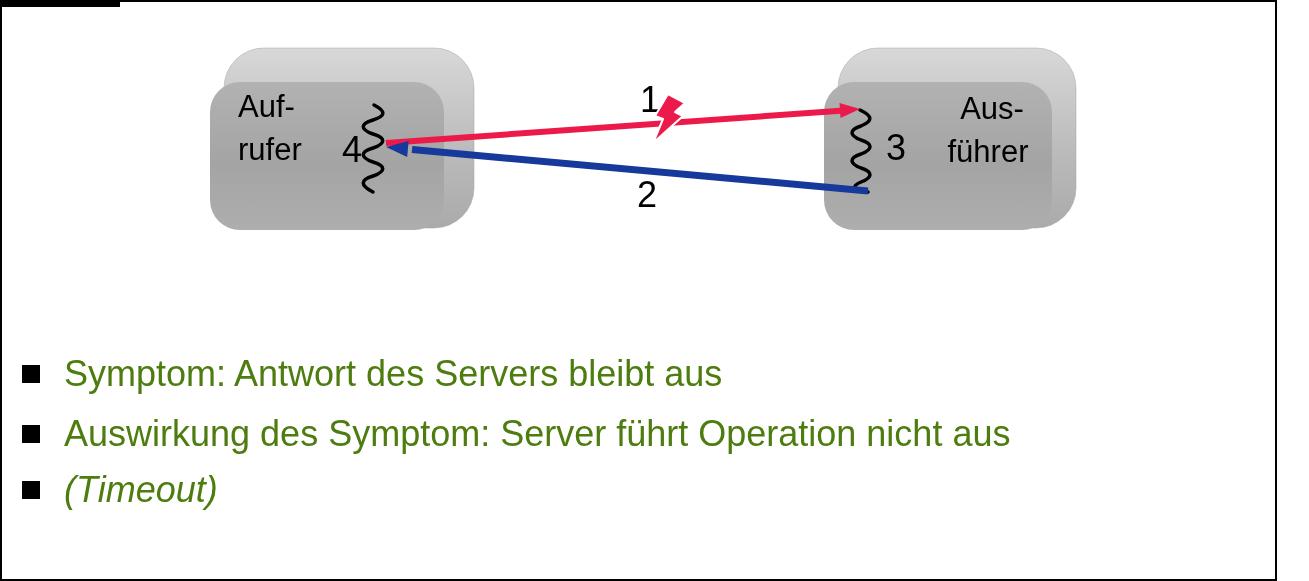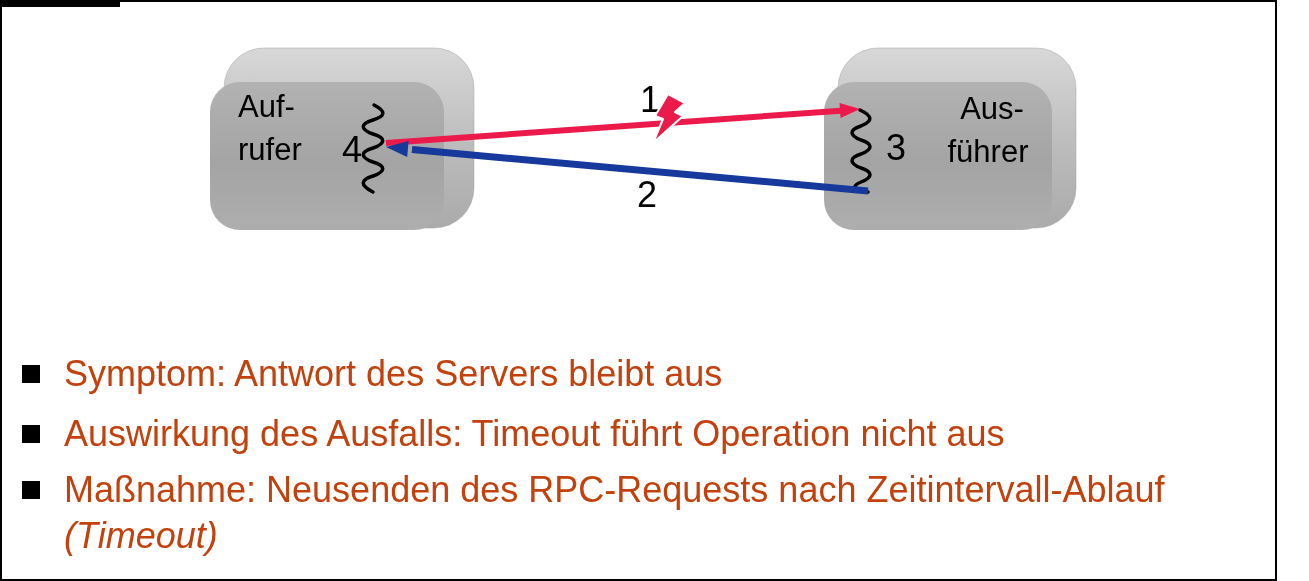--- a/index.html
+++ b/index.html
@@ -12,21 +12,21 @@
     font-family:"Liberation Sans", sans-serif;
     overflow:hidden;
   }
   .top-edge-bar{
     position:absolute;left:0;top:0;width:118px;height:5px;background:#000;
   }
   .diagram-svg{position:absolute;left:0;top:0;}
   .bullets{position:absolute;left:0;top:0;width:100%;}
   .bullet-row{
     position:absolute;left:20px;display:flex;align-items:flex-start;
-    color:#c2410c;font-size:36px;line-height:46px;white-space:nowrap;
+    color:#4d7c0f;font-size:36px;line-height:46px;white-space:nowrap;
   }
   .bullet-square{
     width:18px;height:18px;background:#000;flex:0 0 auto;margin-top:14px;
   }
   .bullet-text{margin-left:24px;}
   .row-1{top:349px;}
   .row-2{top:409px;}
   .row-3{top:465px;}
   .italic{font-style:italic;}
   svg text{font-family:"Liberation Sans", sans-serif;}
@@ -92,25 +92,24 @@
 
   <div class="bullets">
 
     <div class="bullet-row row-1">
       <div class="bullet-square"></div>
       <div class="bullet-text">Symptom: Antwort des Servers bleibt aus</div>
     </div>
 
     <div class="bullet-row row-2">
       <div class="bullet-square"></div>
-      <div class="bullet-text">Auswirkung des Ausfalls: Timeout führt Operation nicht aus</div>
+      <div class="bullet-text">Auswirkung des Symptom: Server führt Operation nicht aus</div>
     </div>
 
     <div class="bullet-row row-3">
       <div class="bullet-square"></div>
       <div class="bullet-text">
-        <div>Maßnahme: Neusenden des RPC-Requests nach Zeitintervall-Ablauf</div>
         <div class="italic">(Timeout)</div>
       </div>
     </div>
 
   </div>
 </div>
 
 </body></html>

